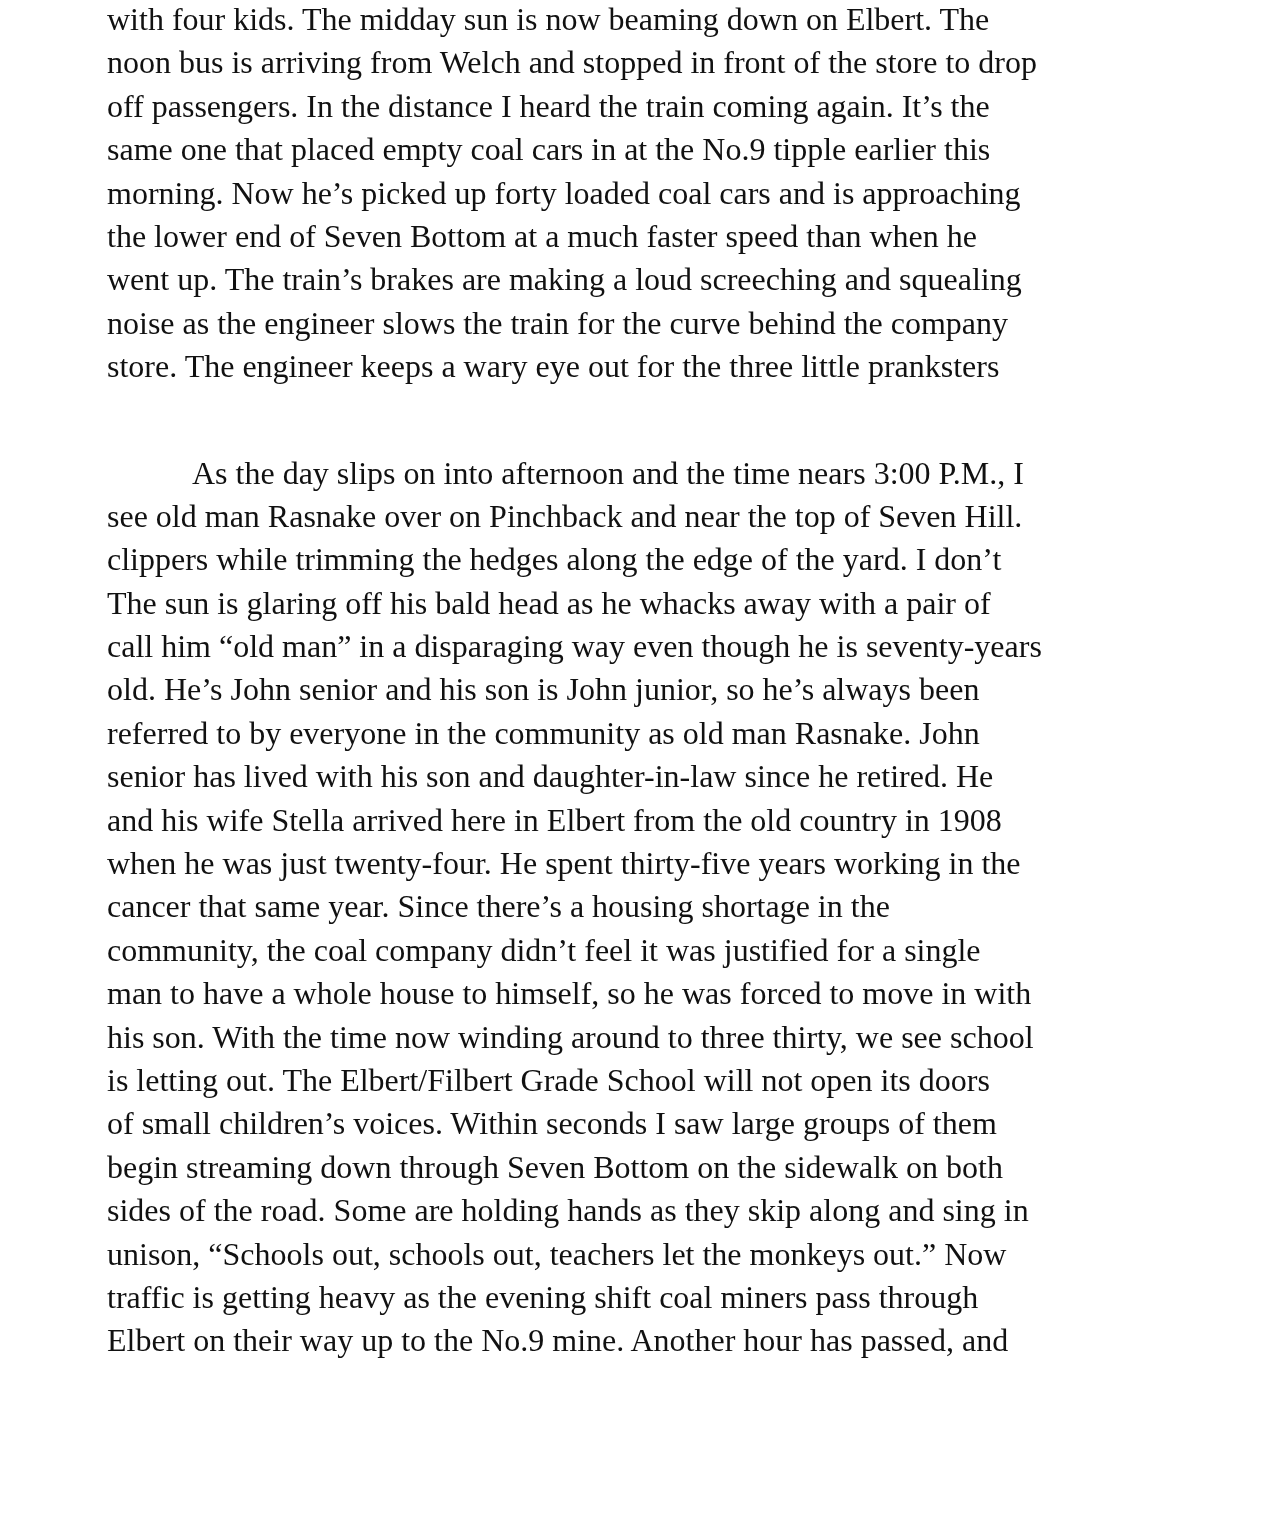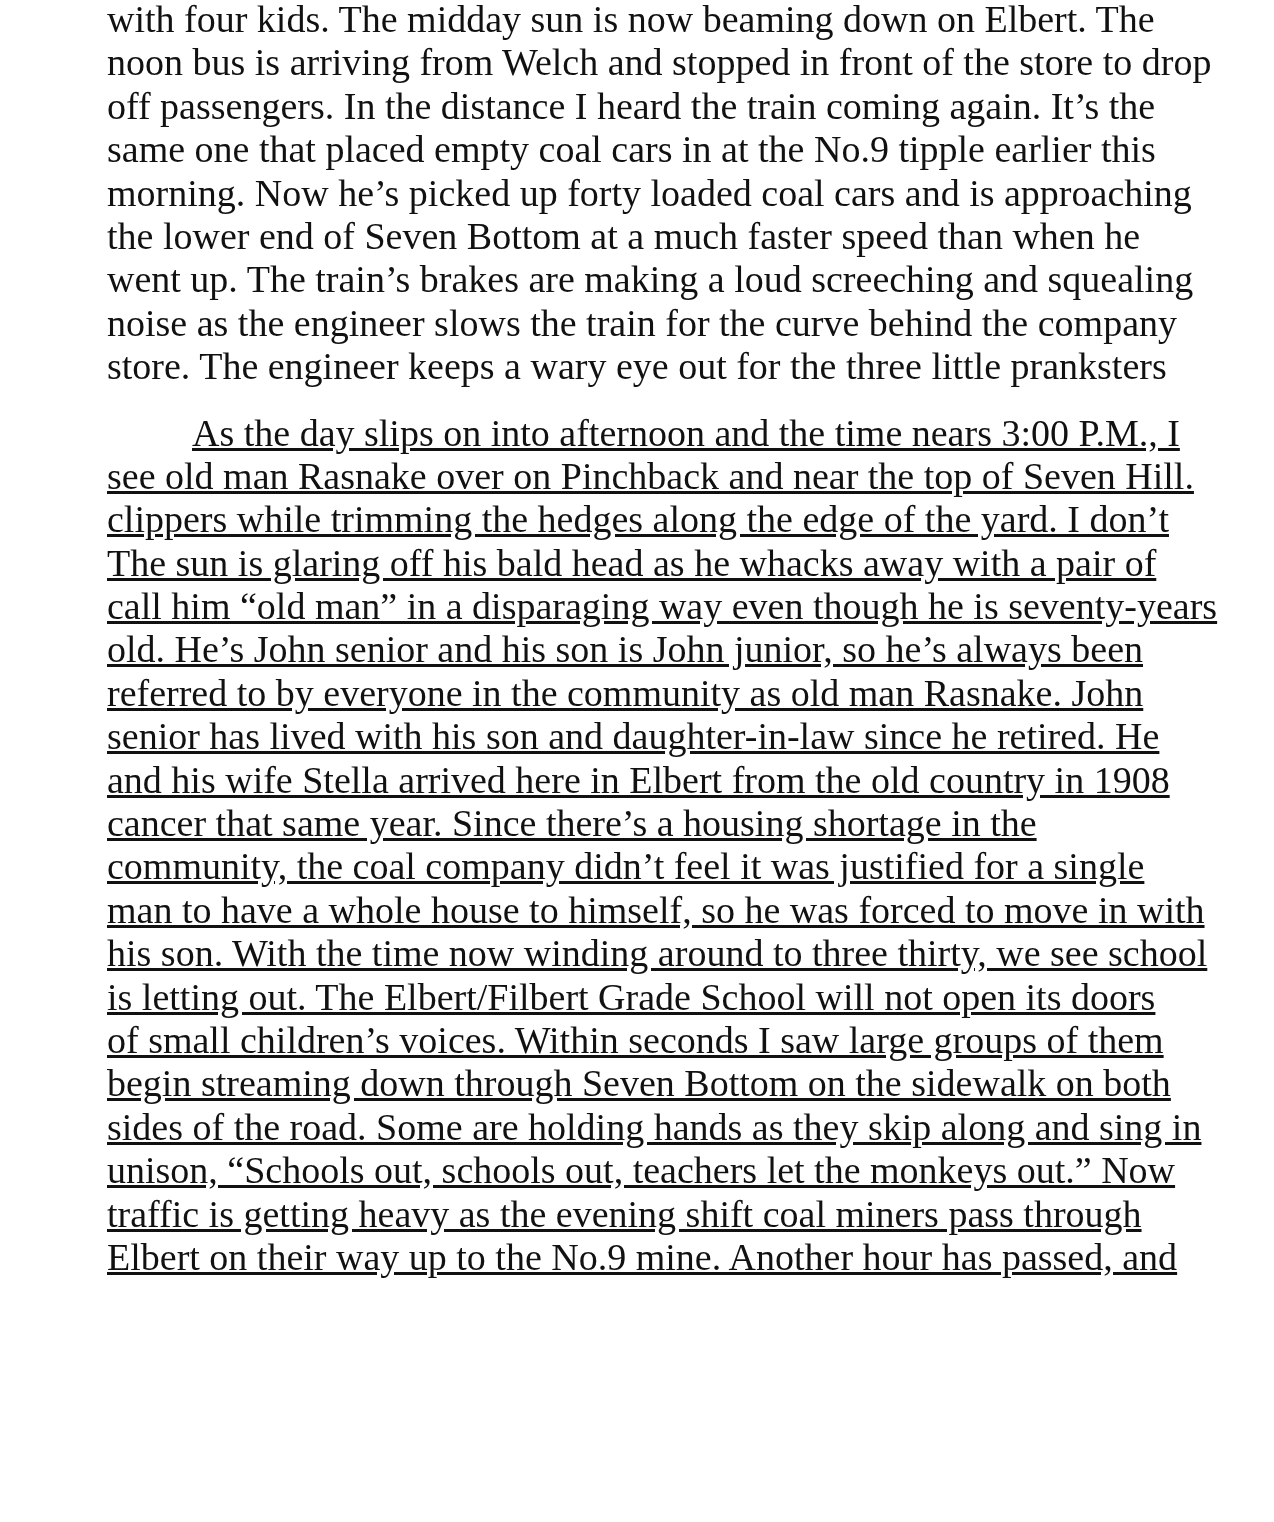--- a/index.html
+++ b/index.html
@@ -13,33 +13,32 @@
       overflow: hidden;
       position: relative;
     }
     .page {
       position: absolute;
       left: 107px;
       top: 0;
       width: 1140px;
       color: #111111;
       font-family: "Liberation Serif", "DejaVu Serif", serif;
-      font-size: 38px;
+      font-size: 32px;
       line-height: 43.4px;
       white-space: nowrap;
     }
     .paragraph {
       margin: 0;
     }
     .para-1 {
       margin-top: -2px;
     }
     .para-2 {
-      margin-top: 23px;
-      text-decoration: underline;
+      margin-top: 63px;
     }
     .line {
       display: block;
       height: 43.4px;
     }
     .line.indent {
       padding-left: 85px;
     }
   </style>
 </head>
@@ -61,20 +60,21 @@
   <div class="paragraph para-2">
     <span class="line indent">As the day slips on into afternoon and the time nears 3:00 P.M., I</span>
     <span class="line">see old man Rasnake over on Pinchback and near the top of Seven Hill.</span>
     <span class="line">clippers while trimming the hedges along the edge of the yard.  I don’t</span>
     <span class="line">The sun is glaring off his bald head as he whacks away with a pair of</span>
     <span class="line">call him “old man” in a disparaging way even though he is seventy-years</span>
     <span class="line">old.  He’s John senior and his son is John junior, so he’s always been</span>
     <span class="line">referred to by everyone in the community as old man Rasnake.  John</span>
     <span class="line">senior has lived with his son and daughter-in-law since he retired.  He</span>
     <span class="line">and his wife Stella arrived here in Elbert from the old country in 1908</span>
+    <span class="line">when he was just twenty-four.  He spent thirty-five years working in the</span>
     <span class="line">cancer that same year.  Since there’s a housing shortage in the</span>
     <span class="line">community, the coal company didn’t feel it was justified for a single</span>
     <span class="line">man to have a whole house to himself, so he was forced to move in with</span>
     <span class="line">his son.  With the time now winding around to three thirty, we see school</span>
     <span class="line">is letting out.  The Elbert/Filbert Grade School will not open its doors</span>
     <span class="line">of small children’s voices.  Within seconds I saw large groups of them</span>
     <span class="line">begin streaming down through Seven Bottom on the sidewalk on both</span>
     <span class="line">sides of the road.  Some are holding hands as they skip along and sing in</span>
     <span class="line">unison, “Schools out, schools out, teachers let the monkeys out.”  Now</span>
     <span class="line">traffic is getting heavy as the evening shift coal miners pass through</span>

